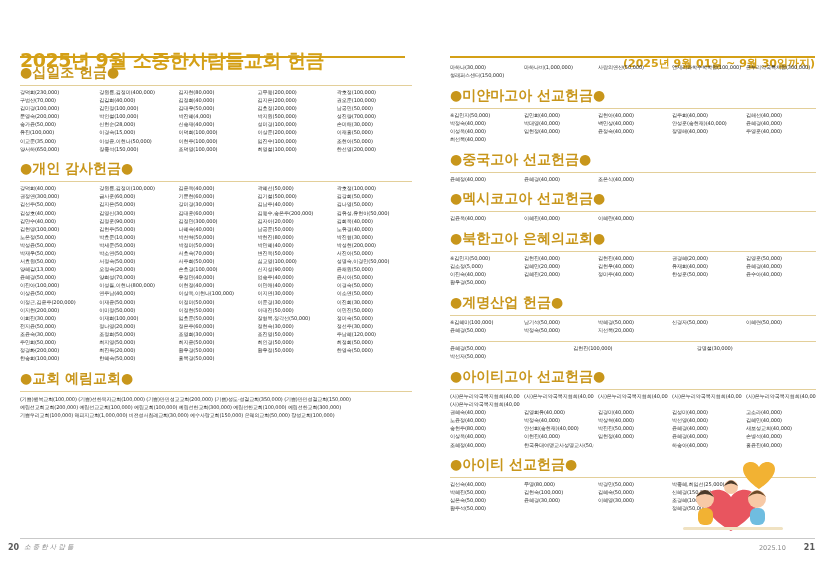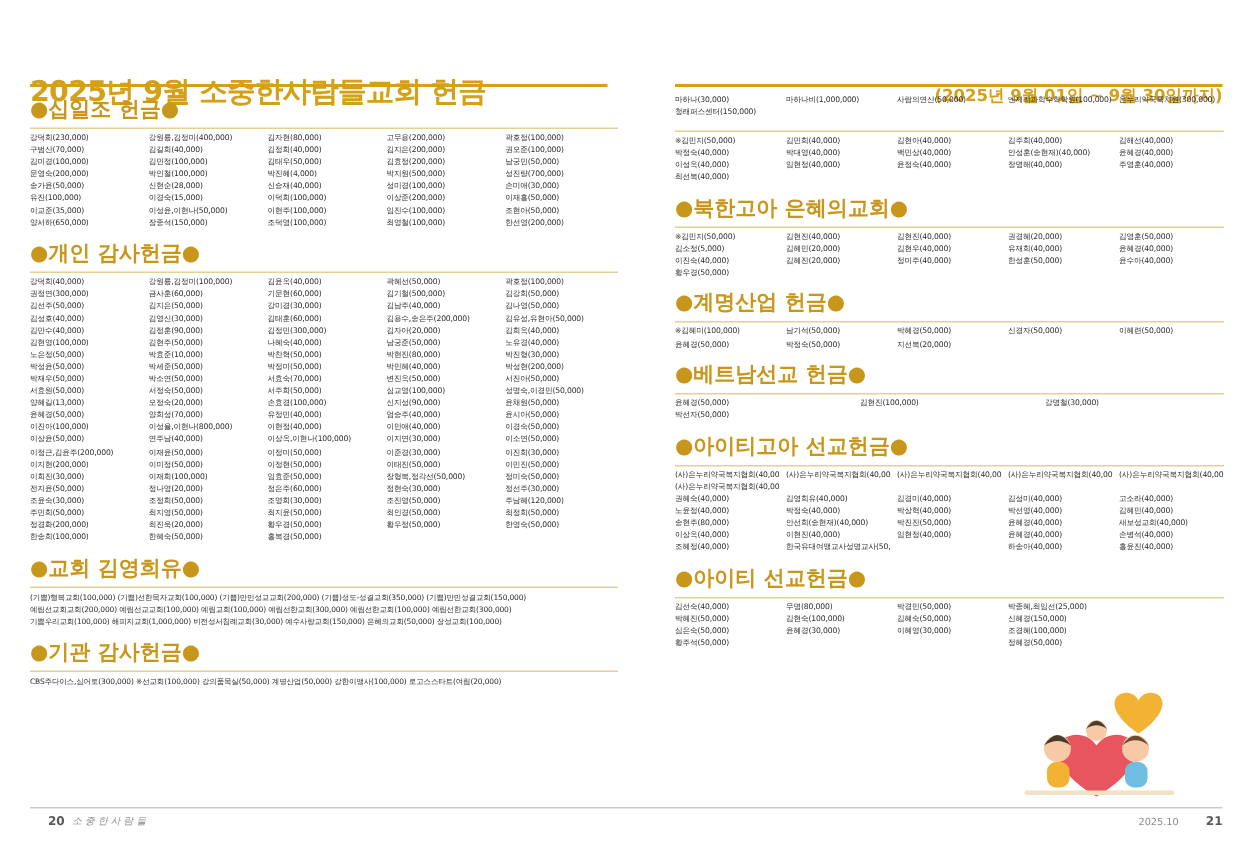--- a/index.html
+++ b/index.html
@@ -60,21 +60,21 @@
   
   .rows{display:block;}
   .rowline{
     font-size:5.0px;line-height:8px;color:#2b2b2b;white-space:nowrap;
     letter-spacing:-0.1px;
   }
 
   
   .foot-rule{position:absolute;left:20px;top:538px;width:795px;height:1px;background:#c9c9c9;}
   .pg-left{
-    position:absolute;left:32px;top:543px;display:flex;align-items:center;gap:5px;text-align:right;
+    position:absolute;left:8px;top:543px;display:flex;align-items:center;gap:5px;text-align:right;
   }
   .pg-num{
     display:inline-block;font-size:8px;font-weight:bold;color:#5a5a5a;
   }
   .pg-label{font-size:6.5px;color:#8a8a8a;font-style:italic;}
   .pg-right{
     position:absolute;right:20px;top:543px;display:flex;align-items:center;gap:18px;
   }
   .pg-date{font-size:6.5px;color:#8a8a8a;}
 
@@ -248,49 +248,43 @@
           <div class="cell">최진욱(20,000)</div>
           <div class="cell">황우경(50,000)</div>
           <div class="cell">황우정(50,000)</div>
           <div class="cell">한영숙(50,000)</div>
           <div class="cell">한송희(100,000)</div>
           <div class="cell">한혜숙(50,000)</div>
           <div class="cell">홍복경(50,000)</div>
         </div>
       </div>
       <div class="sec">
-        <div class="sec-title">●교회 김영희유●</div>
+        <div class="sec-title">●교회 예림교회●</div>
         <div class="sec-rule"></div>
         <div class="rows">
           <div class="rowline">(기쁨)행복교회(100,000)  (기쁨)선한목자교회(100,000)  (기쁨)만민성교교회(200,000)  (기쁨)성도-성결교회(350,000)  (기쁨)만민성결교회(150,000)</div>
           <div class="rowline">예림선교회교회(200,000)  예림선교교회(100,000)  예림교회(100,000)  예림선한교회(300,000)  예림선한교회(100,000)  예림선한교회(300,000)</div>
           <div class="rowline">기쁨우리교회(100,000)  해피지교회(1,000,000)  비전성서침례교회(30,000)  예수사랑교회(150,000)  은혜의교회(50,000)  장성교회(100,000)</div>
-        </div>
-      </div>
-      <div class="sec">
-        <div class="sec-title">●기관 감사헌금●</div>
-        <div class="sec-rule"></div>
-        <div class="rows">
-          <div class="rowline">CBS주다이스,심어토(300,000)  ※선교회(100,000)  강의품목실(50,000)  계명산업(50,000)  강한이맹사(100,000)  로고스스타트(여림(20,000)</div>
         </div>
       </div>
     </div>
 
   <div class="col-right" id="right-col">
       <div class="sec">
         <div class="grid g5">
           <div class="cell">마하나(30,000)</div>
           <div class="cell">마하나비(1,000,000)</div>
           <div class="cell">사람의연산(50,000)</div>
           <div class="cell">엔제리과학수학학원(100,000)</div>
           <div class="cell">온누리약국특치원(300,000)</div>
           <div class="cell">청래퍼스센터(150,000)</div>
         </div>
       </div>
       <div class="sec">
+        <div class="sec-title">●미얀마고아 선교헌금●</div>
         <div class="sec-rule"></div>
         <div class="grid g5">
           <div class="cell">※김민지(50,000)</div>
           <div class="cell">김민희(40,000)</div>
           <div class="cell">김현아(40,000)</div>
           <div class="cell">김주희(40,000)</div>
           <div class="cell">김해선(40,000)</div>
           <div class="cell">박정숙(40,000)</div>
           <div class="cell">박대영(40,000)</div>
           <div class="cell">백민상(40,000)</div>
@@ -302,20 +296,42 @@
           <div class="cell">장명해(40,000)</div>
           <div class="cell">주영훈(40,000)</div>
           <div class="cell">최선복(40,000)</div>
           <div class="cell"></div>
           <div class="cell"></div>
           <div class="cell"></div>
           <div class="cell"></div>
         </div>
       </div>
       <div class="sec">
+        <div class="sec-title">●중국고아 선교헌금●</div>
+        <div class="sec-rule"></div>
+        <div class="grid g5">
+          <div class="cell">윤혜정(40,000)</div>
+          <div class="cell">윤혜경(40,000)</div>
+          <div class="cell">조은식(40,000)</div>
+          <div class="cell"></div>
+          <div class="cell"></div>
+        </div>
+      </div>
+      <div class="sec">
+        <div class="sec-title">●멕시코고아 선교헌금●</div>
+        <div class="sec-rule"></div>
+        <div class="grid g5">
+          <div class="cell">김윤옥(40,000)</div>
+          <div class="cell">이혜진(40,000)</div>
+          <div class="cell">이혜란(40,000)</div>
+          <div class="cell"></div>
+          <div class="cell"></div>
+        </div>
+      </div>
+      <div class="sec">
         <div class="sec-title">●북한고아 은혜의교회●</div>
         <div class="sec-rule"></div>
         <div class="grid g5">
           <div class="cell">※김민지(50,000)</div>
           <div class="cell">김현진(40,000)</div>
           <div class="cell">김현진(40,000)</div>
           <div class="cell">권경혜(20,000)</div>
           <div class="cell">김영훈(50,000)</div>
           <div class="cell">김소정(5,000)</div>
           <div class="cell">김혜민(20,000)</div>
@@ -344,21 +360,20 @@
           <div class="cell">신경자(50,000)</div>
           <div class="cell">이혜련(50,000)</div>
           <div class="cell">윤혜경(50,000)</div>
           <div class="cell">박정숙(50,000)</div>
           <div class="cell">지선복(20,000)</div>
           <div class="cell"></div>
           <div class="cell"></div>
         </div>
       </div>
       <div class="sec">
-        <div class="sec-title">●베트남선교 헌금●</div>
         <div class="sec-rule"></div>
         <div class="grid g3">
           <div class="cell">윤혜경(50,000)</div>
           <div class="cell">김현진(100,000)</div>
           <div class="cell">강명철(30,000)</div>
           <div class="cell">박선자(50,000)</div>
           <div class="cell"></div>
           <div class="cell"></div>
         </div>
       </div>

